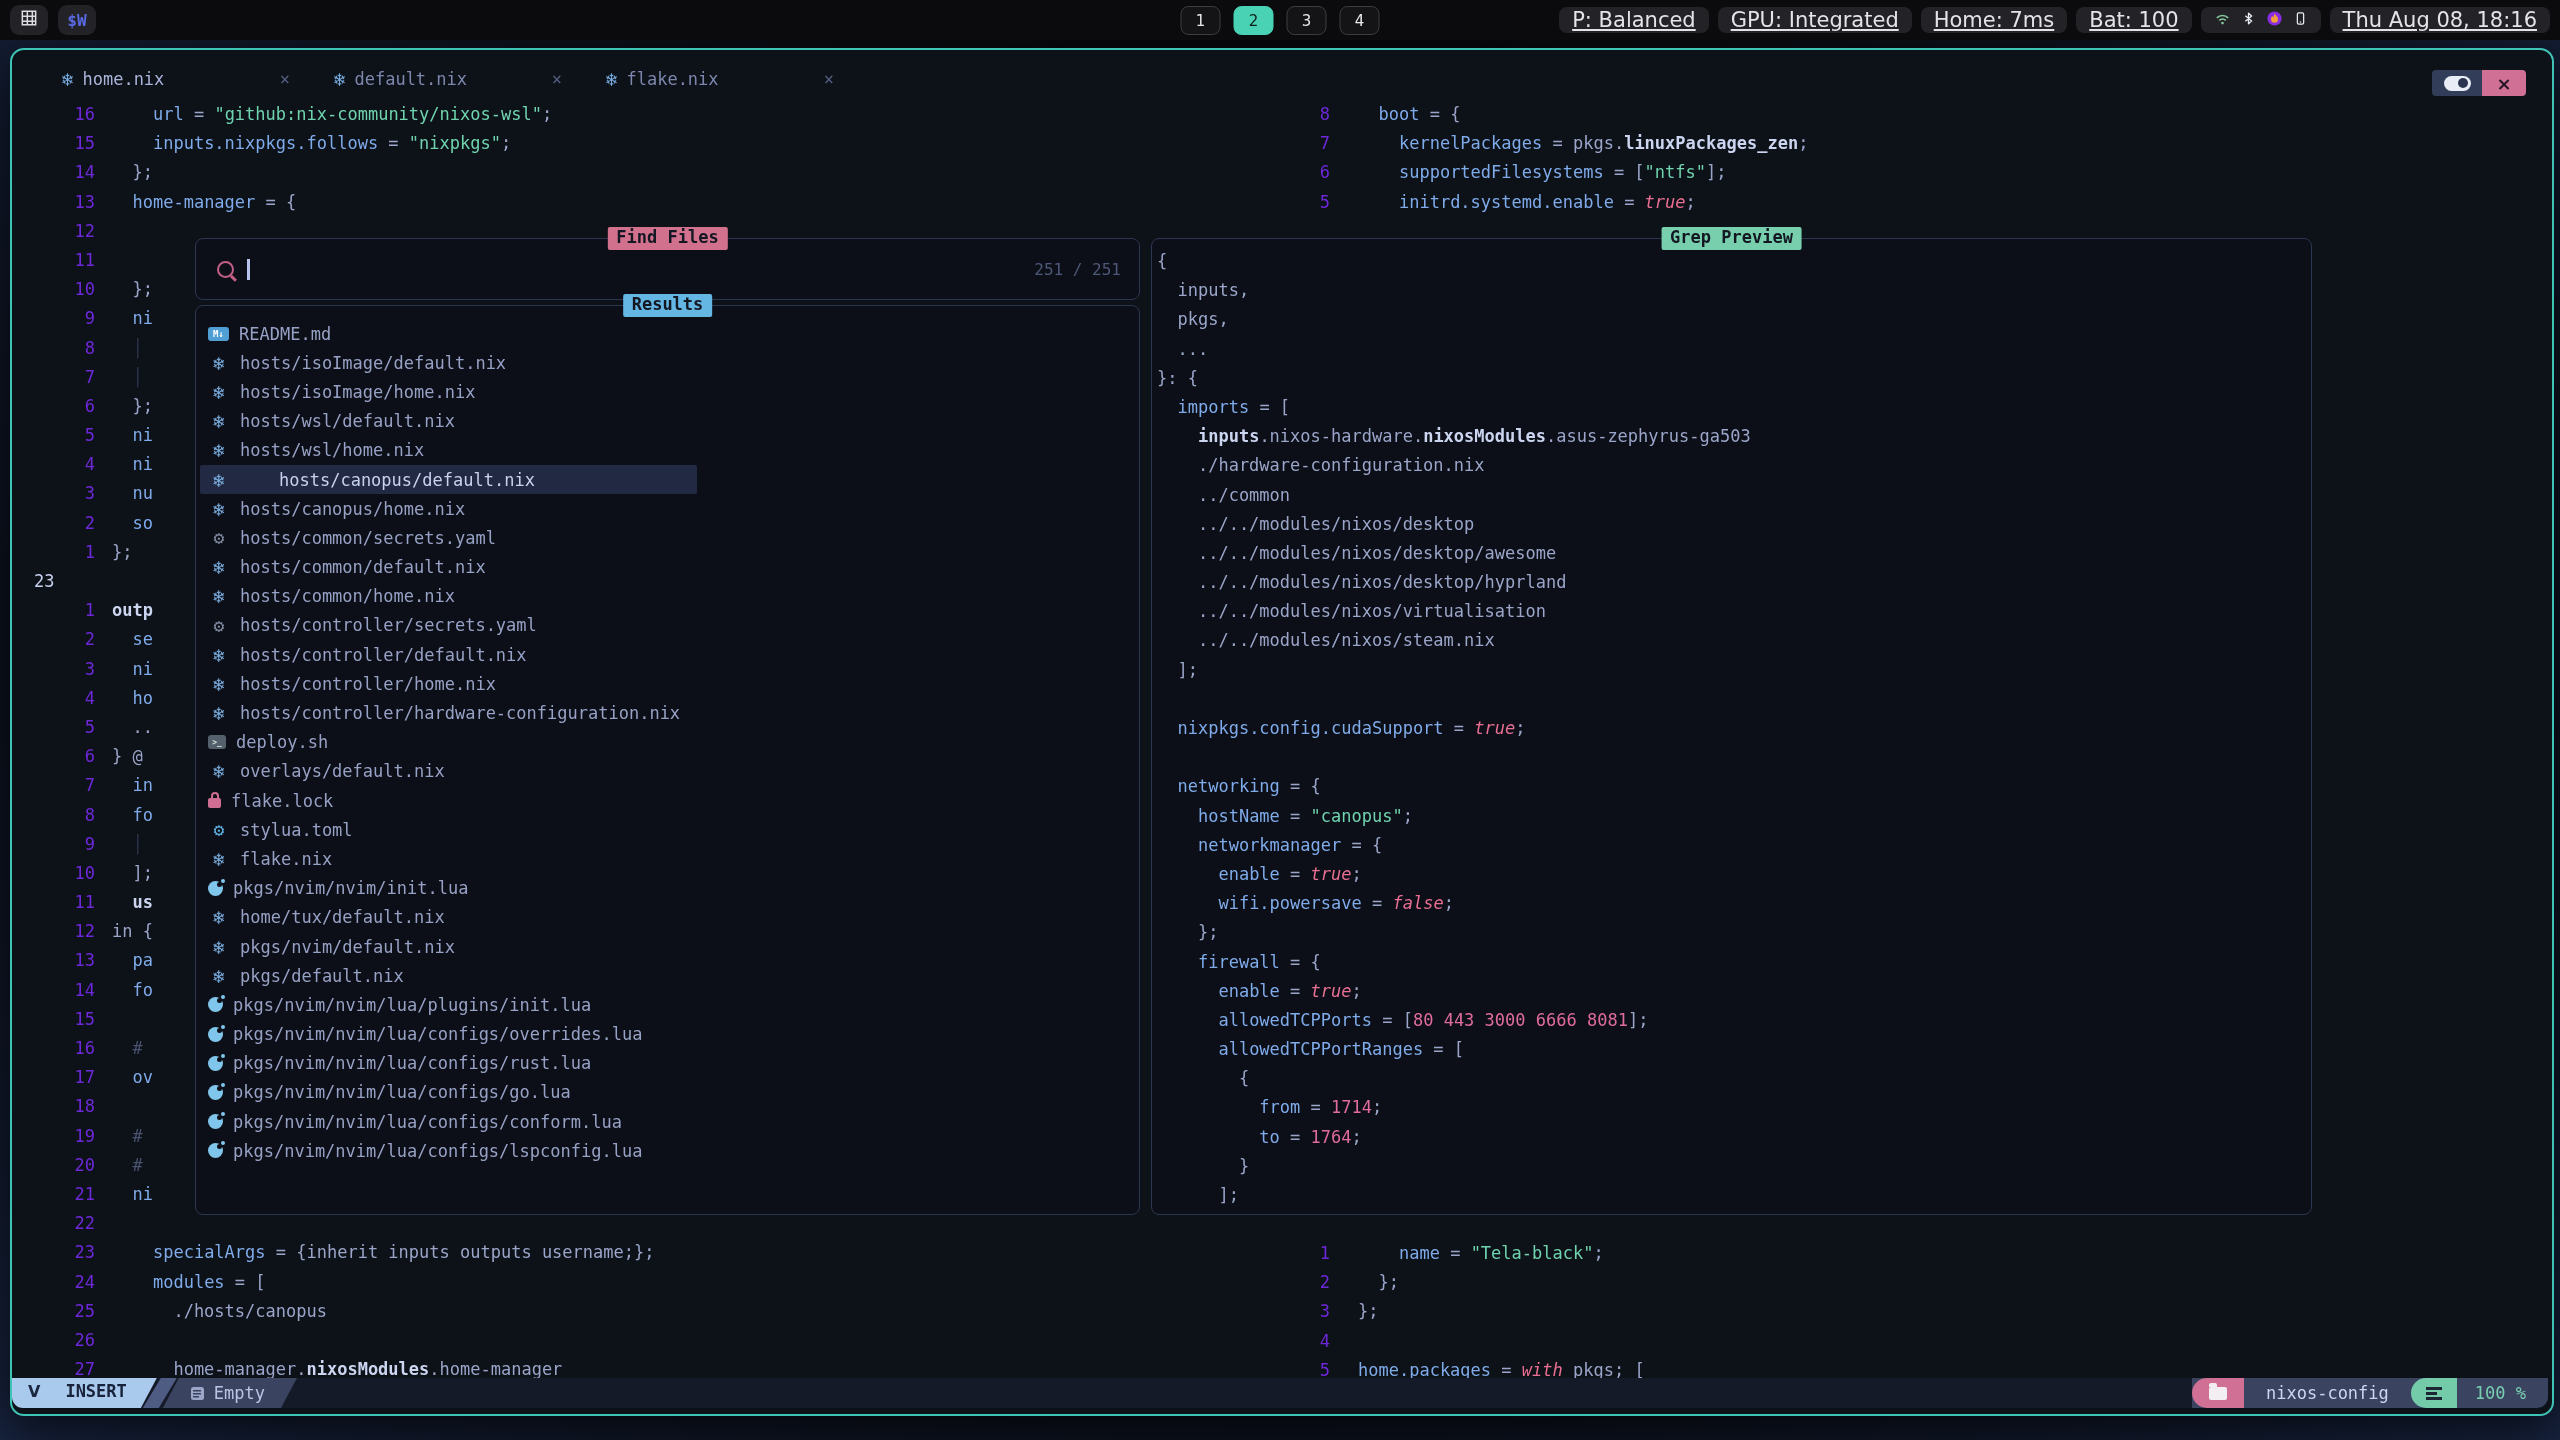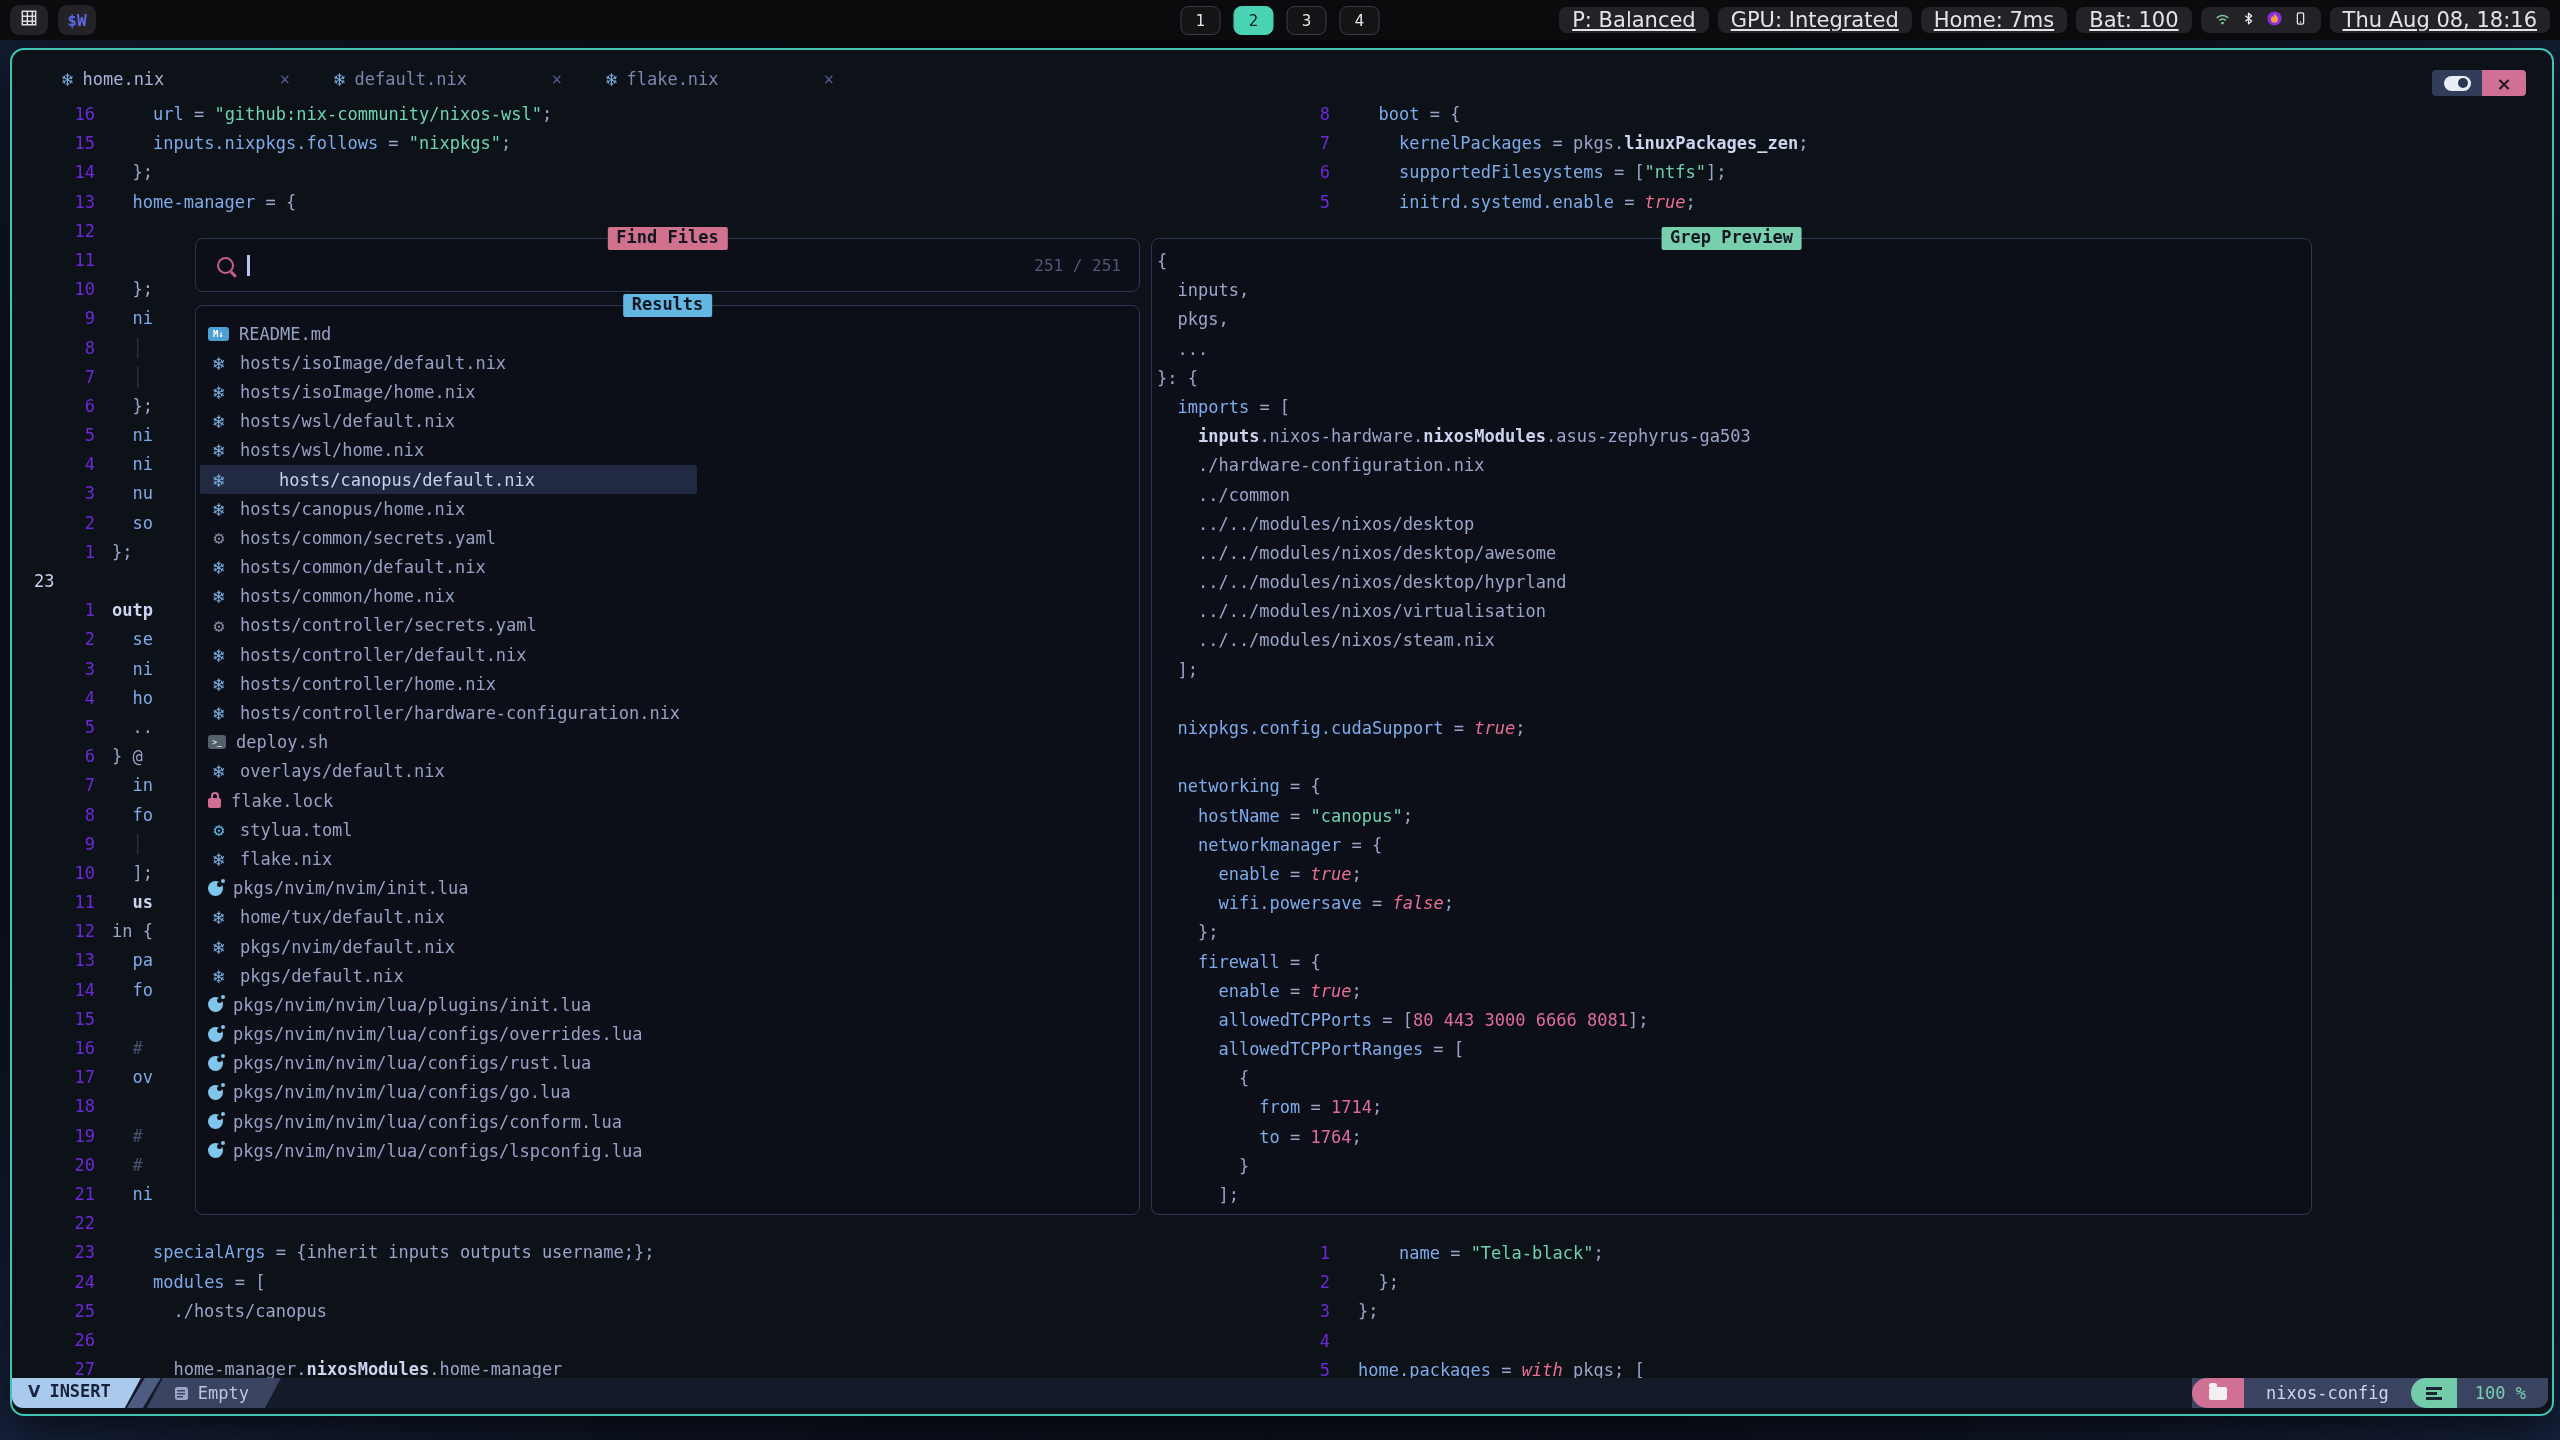--- a/index.html
+++ b/index.html
@@ -57,21 +57,21 @@
   .tk-g{color:#2c3450;}
 
   
   .float{position:absolute;background:#0c0f17;border:1.5px solid #2d3650;border-radius:8px;box-sizing:border-box;z-index:6;}
   .wtitle{position:absolute;top:-12px;left:50%;transform:translateX(-50%);height:23px;line-height:23px;padding:0 9px;
           font:700 17px "DejaVu Sans Mono",monospace;color:#131722;border-radius:2px;z-index:7;white-space:nowrap;}
   .t-pink{background:#d1718e;}
   .t-blue{background:#64b6e3;}
   .t-green{background:#78cfad;}
 
-  #prompt{left:195px;top:238px;width:945px;height:54px;display:flex;align-items:center;padding-left:21px;}
+  #prompt{left:195px;top:238px;width:945px;height:62px;display:flex;align-items:center;padding-left:21px;}
   .mag{width:13px;height:13px;border:2.5px solid #c25f86;border-radius:50%;position:relative;flex:none;}
   .mag::after{content:"";position:absolute;width:2.5px;height:7px;background:#c25f86;bottom:-6px;right:-2px;transform:rotate(-45deg);}
   .cursor{width:2.5px;height:21px;background:#b9c4ec;margin-left:13px;}
   #counter{position:absolute;right:18px;top:50%;transform:translateY(-50%);color:#4e5878;font:16px "DejaVu Sans Mono",monospace;}
 
   #results{left:195px;top:305px;width:945px;height:910px;}
   #rlist{padding:13px 0 0 4px;}
   .rrow{display:flex;align-items:center;height:29.2px;font:17px "DejaVu Sans Mono",monospace;color:#97a1c5;}
   .rrow.sel{background:#212a42;width:497px;border-radius:2px;}
   .rrow.sel .rlabel{color:#c8d1ee;margin-left:39px;}
@@ -94,21 +94,21 @@
   #preview{left:1151px;top:238px;width:1161px;height:977px;}
   #pvlines{padding:12px 0 0 5px;}
   .pvrow{height:29.2px;line-height:29.2px;white-space:pre;font:17px "DejaVu Sans Mono",monospace;color:#9aa5c9;}
 
   
   #statusbar{position:absolute;left:12px;top:1378px;width:2536px;height:30px;background:#151a28;
              border-radius:0 0 11px 11px;overflow:hidden;z-index:4;display:flex;justify-content:space-between;
              font:700 17px "DejaVu Sans Mono",monospace;}
   .sb-left{display:flex;align-items:stretch;}
   .seg{display:flex;align-items:center;}
-  .seg-mode{background:#a9c9ed;color:#18223a;padding:0 30px 4px 16px;gap:9px;
+  .seg-mode{background:#a9c9ed;color:#18223a;padding:0 30px 4px 16px;gap:25px;
             clip-path:polygon(0 0,100% 0,calc(100% - 16px) 100%,0 100%);}
   .ic-vim{font:800 16px "DejaVu Sans",sans-serif;color:#1c2742;}
   .ic-vim::before{content:"V";}
   .seg-sliver{width:34px;background:#4e5b82;clip-path:polygon(18px 0,34px 0,16px 100%,0 100%);margin-left:-14px;}
   .seg-empty{background:#3a4360;color:#bac4e4;padding:0 32px 0 28px;gap:10px;margin-left:-14px;font-weight:400;
              clip-path:polygon(16px 0,100% 0,calc(100% - 16px) 100%,0 100%);}
   .ic-doc{width:13px;height:13px;background:#9aa5c8;border-radius:2.5px;position:relative;}
   .ic-doc::before{content:"";position:absolute;left:2.5px;top:3px;width:8px;height:8px;
     background:linear-gradient(#39415c,#39415c) 0 0/8px 1.5px no-repeat,
                linear-gradient(#39415c,#39415c) 0 3px/8px 1.5px no-repeat,

